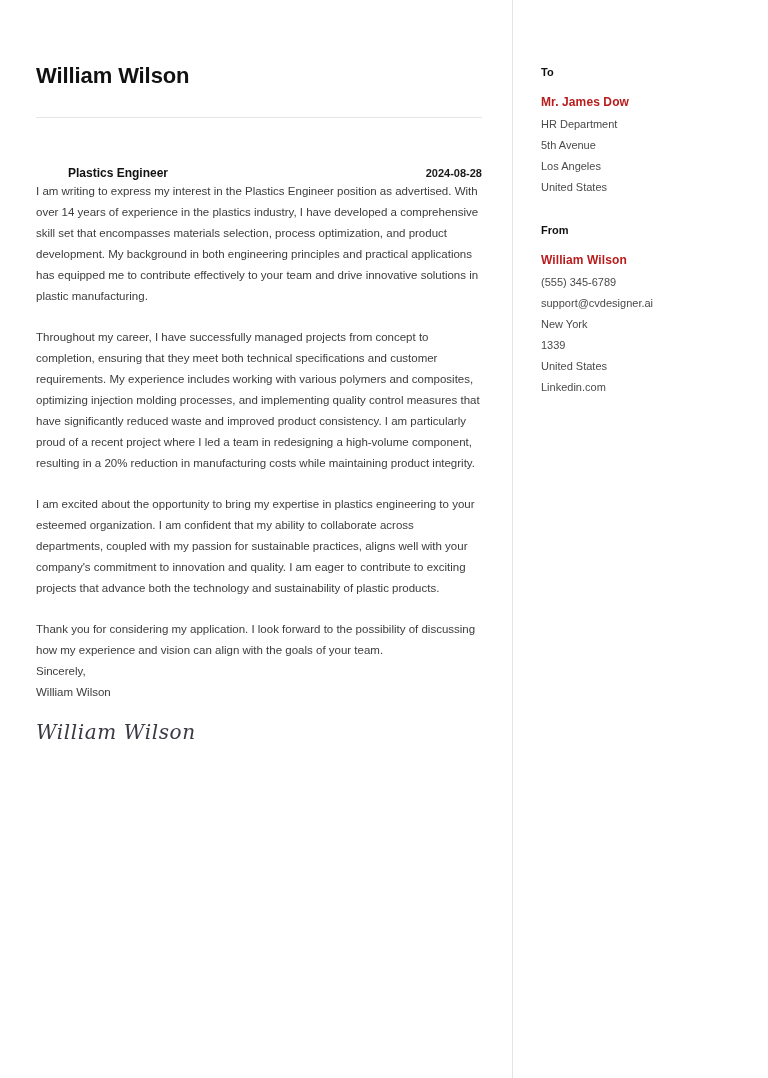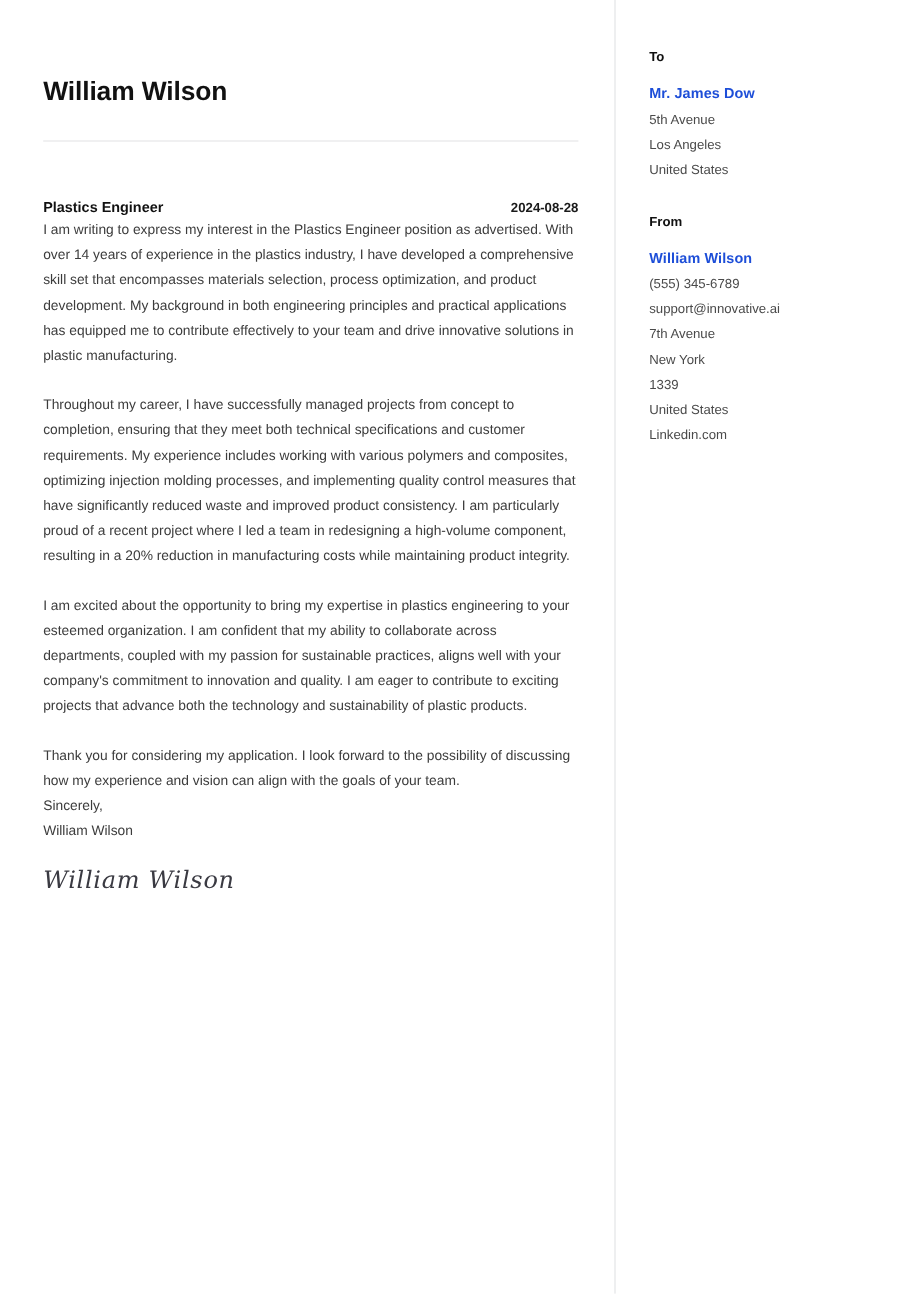--- a/index.html
+++ b/index.html
@@ -57,20 +57,21 @@
     width: 446px;
     height: 1px;
     background: #e6e7e8;
   }
 
   .title-row {
     display: flex;
     justify-content: space-between;
     align-items: baseline;
     margin-top: 47px;
+    margin-left: 32px;
   }
 
   .job-title {
     font-size: 12px;
     line-height: 16px;
     font-weight: bold;
     color: #111111;
   }
 
   .letter-date {
@@ -123,36 +124,36 @@
   .address-rail {
     position: absolute;
     left: 541px;
     top: 0;
     width: 210px;
   }
 
   .address-block {
     margin-bottom: 0;
   }
-  .address-block.to-block { padding-top: 40px; }
+  .address-block.to-block { padding-top: 64px; }
   .address-block.from-block { padding-top: 24px; }
 
   .block-heading {
     font-size: 11px;
     line-height: 16px;
     font-weight: bold;
     color: #111111;
     margin-bottom: 13px;
   }
 
   .recipient-name {
     font-size: 12px;
     line-height: 19px;
     font-weight: bold;
-    color: #1d4ed8;
+    color: #b91c1c;
     margin-bottom: 2px;
     letter-spacing: 0.1px;
   }
 
   .address-line {
     font-size: 11px;
     line-height: 21px;
     color: #4a4a4a;
   }
 </style>
@@ -189,31 +190,31 @@
 
     <div class="signature">William Wilson</div>
 
   </div>
 
   <div class="address-rail">
 
     <div class="address-block to-block">
       <div class="block-heading">To</div>
       <div class="recipient-name">Mr. James Dow</div>
+      <div class="address-line">HR Department</div>
       <div class="address-line">5th Avenue</div>
       <div class="address-line">Los Angeles</div>
       <div class="address-line">United States</div>
     </div>
 
     <div class="address-block from-block">
       <div class="block-heading">From</div>
       <div class="recipient-name">William Wilson</div>
       <div class="address-line">(555) 345-6789</div>
-      <div class="address-line">support@innovative.ai</div>
-      <div class="address-line">7th Avenue</div>
+      <div class="address-line">support@cvdesigner.ai</div>
       <div class="address-line">New York</div>
       <div class="address-line">1339</div>
       <div class="address-line">United States</div>
       <div class="address-line">Linkedin.com</div>
     </div>
 
   </div>
 
 </div>
 

